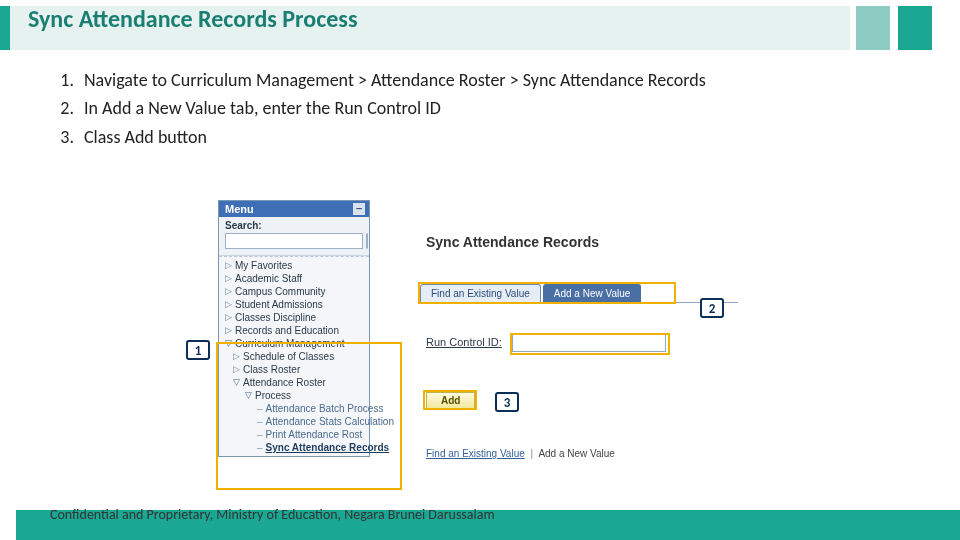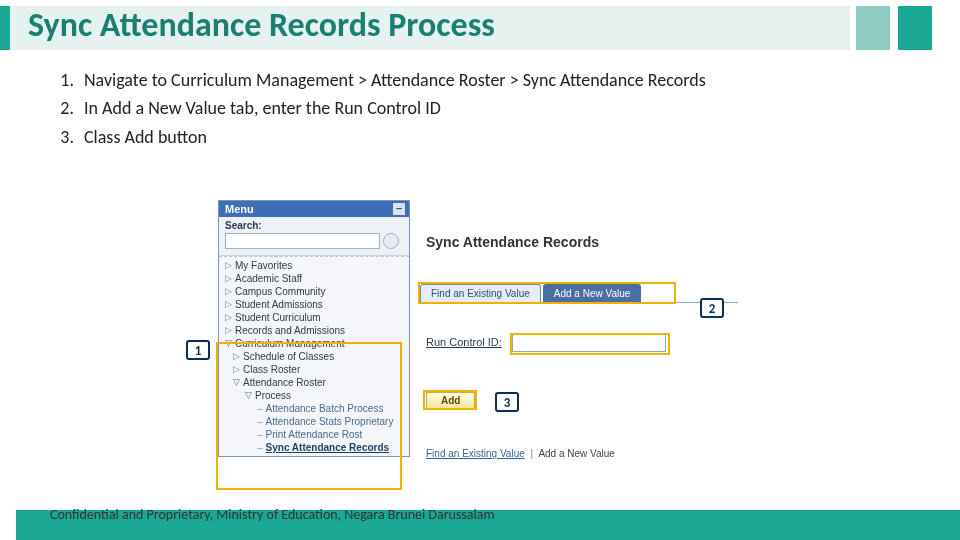--- a/index.html
+++ b/index.html
@@ -38,21 +38,21 @@
     position: absolute;
     right: 70px; top: 6px;
     width: 34px;
     height: 44px;
     background: #8fccc3;
   }
   .title-text {
     position: absolute;
     left: 28px;
     top: 4px;
-    font-size: 34px;
+    font-size: 24px;
     font-weight: 600;
     color: #1a7f72;
   }
 
   
   .instructions {
     margin: 12px 54px 0 54px;
   }
   .instr-item {
     display: flex;
@@ -76,21 +76,21 @@
     left: 218px;
     top: 200px;
     width: 530px;
     height: 300px;
   }
 
   
   .menu-panel {
     position: absolute;
     left: 0; top: 0;
-    width: 192px;
+    width: 152px;
     border: 1px solid #7a98b6;
     background: #f2f4f7;
     font-family: Verdana, Arial, sans-serif;
     font-size: 10px;
   }
   .menu-title {
     background: #3e6eb5;
     color: #fff;
     font-weight: bold;
     padding: 2px 6px;
@@ -353,25 +353,25 @@
       <div class="mi">
           <span class="arrow">▷</span>
           <span>Campus Community</span>
         </div>
       <div class="mi">
           <span class="arrow">▷</span>
           <span>Student Admissions</span>
         </div>
       <div class="mi">
           <span class="arrow">▷</span>
-          <span>Student Curriculum</span>
-        </div>
-      <div class="mi">
-          <span class="arrow">▷</span>
-          <span>Records and Admissions</span>
+          <span>Classes Discipline</span>
+        </div>
+      <div class="mi">
+          <span class="arrow">▷</span>
+          <span>Records and Education</span>
         </div>
 
       <div class="mi exp">
           <span class="arrow">▽</span>
           <span>Curriculum Management</span>
         </div>
       <div class="mi l1">
           <span class="arrow">▷</span>
           <span>Schedule of Classes</span>
         </div>
@@ -386,21 +386,21 @@
       <div class="mi l2 exp">
           <span class="arrow">▽</span>
           <span>Process</span>
         </div>
       <div class="mi l3">
           <span class="dash">–</span>
           <a>Attendance Batch Process</a>
         </div>
       <div class="mi l3">
           <span class="dash">–</span>
-          <a>Attendance Stats Proprietary</a>
+          <a>Attendance Stats Calculation</a>
         </div>
       <div class="mi l3">
           <span class="dash">–</span>
           <a>Print Attendance Rost</a>
         </div>
       <div class="mi l3 active">
           <span class="dash">–</span>
           <a>Sync Attendance Records</a>
         </div>
     </div>

